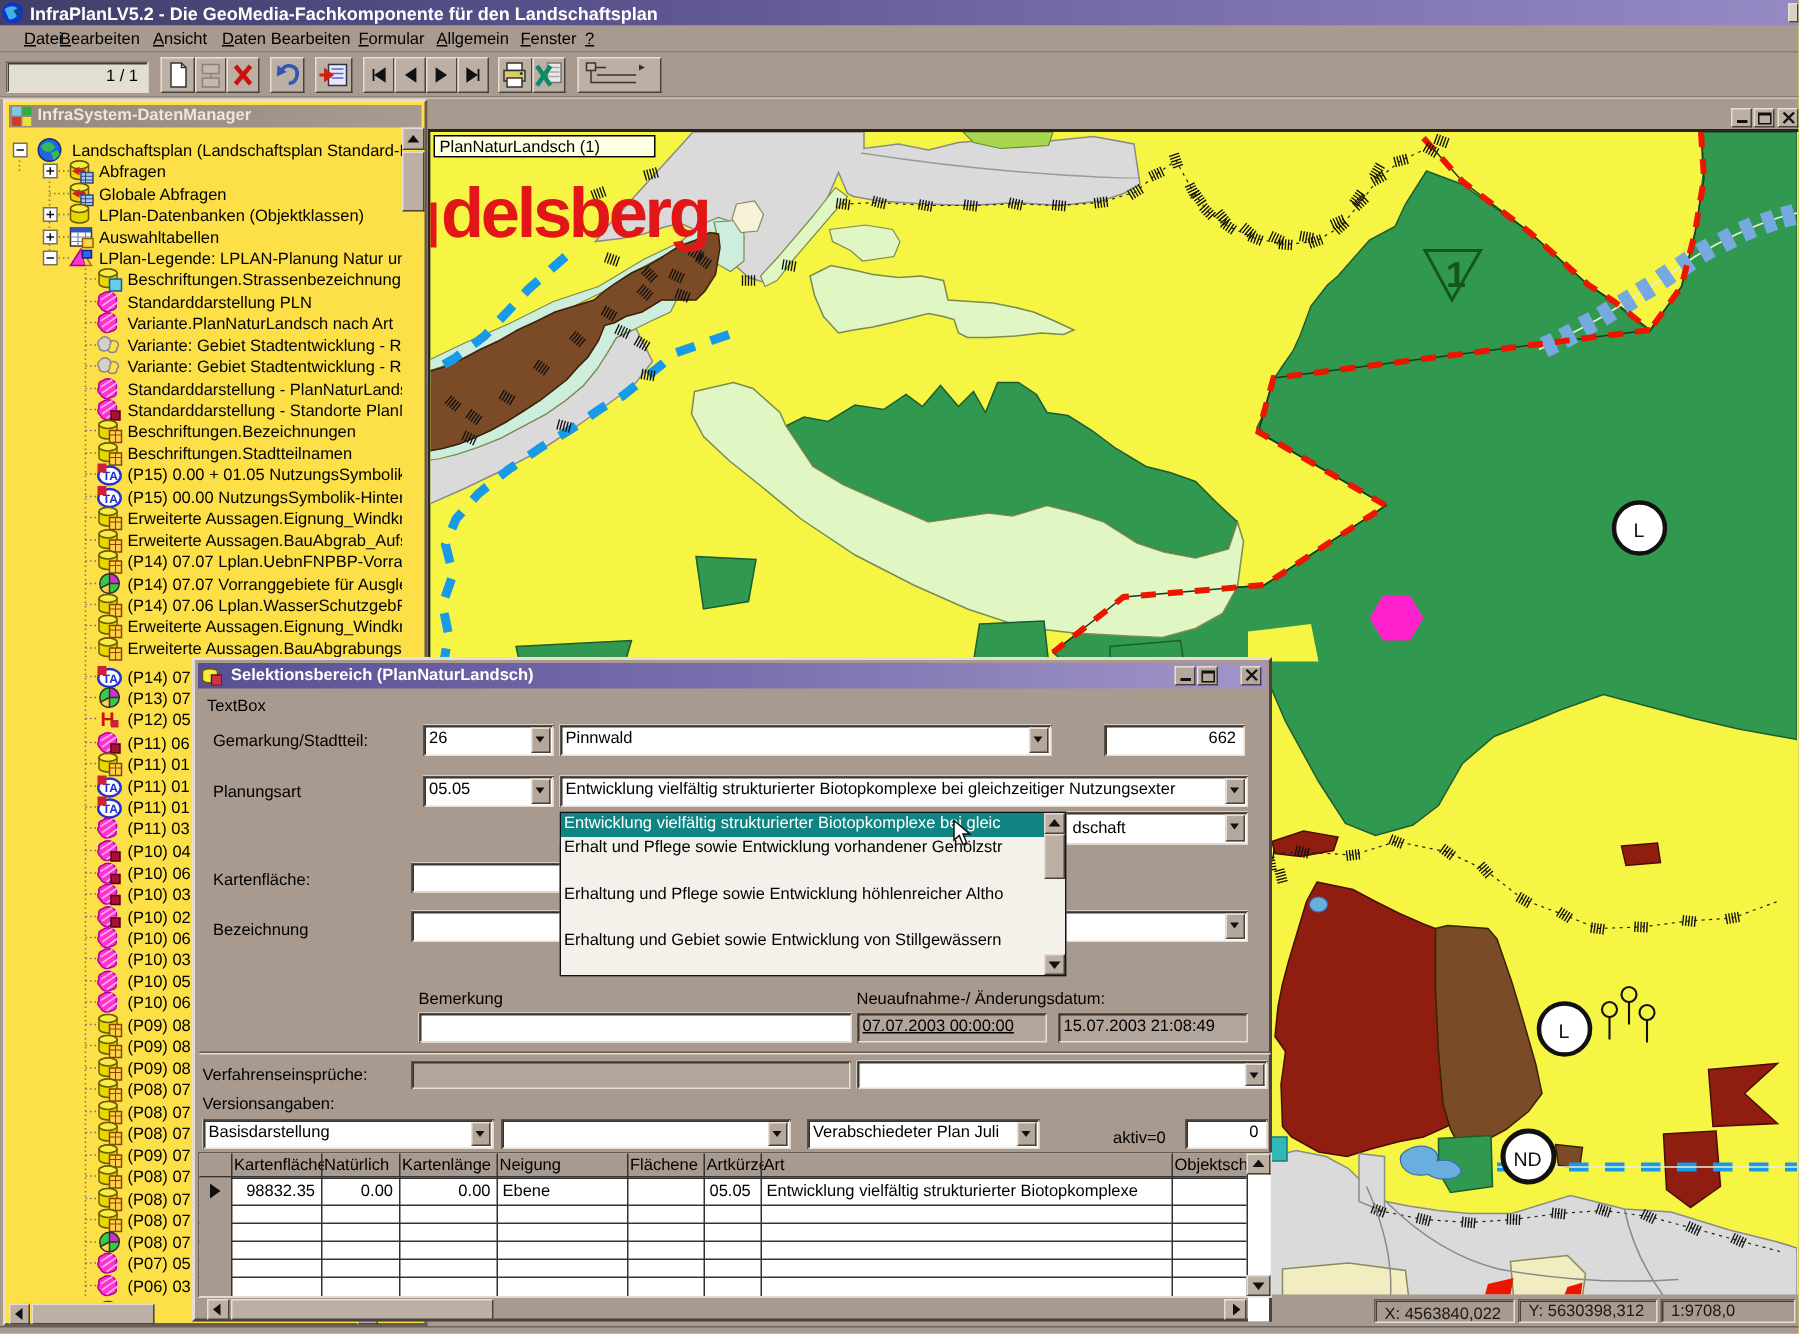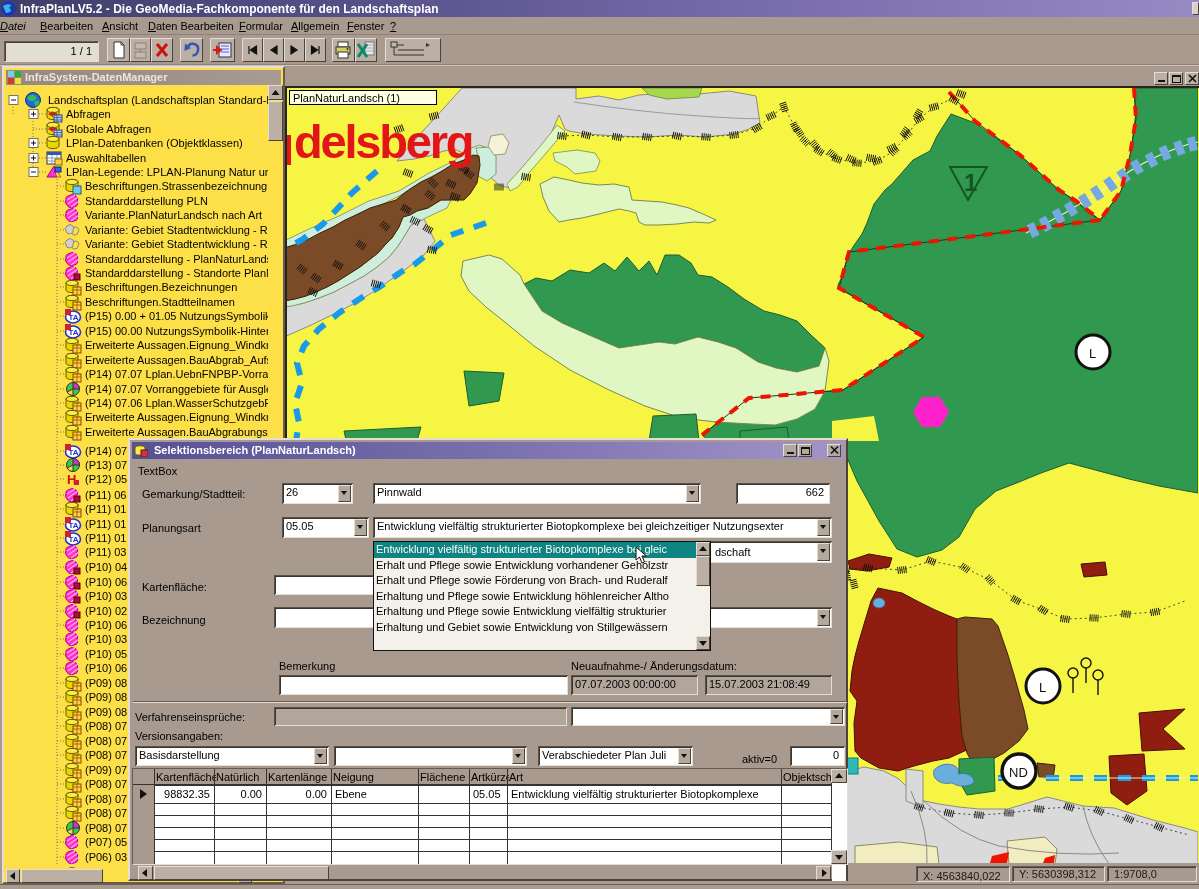--- a/index.html
+++ b/index.html
@@ -19,21 +19,21 @@
 
 <div class="abs" style="left:0;top:0;width:1199px;height:17px;background:linear-gradient(90deg,#3f3f68 0%,#56508a 30%,#756aa8 60%,#958ac4 100%);"></div>
 <svg class="abs" style="left:1px;top:1px" width="15" height="15">
     <circle cx="7.5" cy="7.5" r="7" fill="#1133cc"></circle>
     <path d="M2 5 Q6 2 10 4 L12 8 Q9 12 5 12 Z" fill="#3fb0e8"></path>
     <path d="M8 6 l4 -2 2 4 -3 3 z" fill="#114488"></path>
   </svg>
 <div class="abs wlbl" style="left:20px;top:2px;font-size:12px;">InfraPlanLV5.2 - Die GeoMedia-Fachkomponente für den Landschaftsplan</div>
 <div class="abs btn" style="left:1192px;top:2px;width:7px;height:13px;background:#d8cfc6;"></div>
 <div class="abs" style="left:0;top:17px;width:1199px;height:18px;background:#a89a8f;border-bottom:1px solid #8d8076;"></div>
-<div class="abs" style="left:0;top:20px;color:#000;font-style:italic;"><span style="text-decoration:underline;">D</span>atei</div>
+<div class="abs" style="left:16px;top:20px;color:#000;"><span style="text-decoration:underline;">D</span>atei</div>
 <div class="abs" style="left:40px;top:20px;color:#000;"><span style="text-decoration:underline;">B</span>earbeiten</div>
 <div class="abs" style="left:102px;top:20px;color:#000;"><span style="text-decoration:underline;">A</span>nsicht</div>
 <div class="abs" style="left:148px;top:20px;color:#000;"><span style="text-decoration:underline;">D</span>aten Bearbeiten</div>
 <div class="abs" style="left:239px;top:20px;color:#000;"><span style="text-decoration:underline;">F</span>ormular</div>
 <div class="abs" style="left:291px;top:20px;color:#000;"><span style="text-decoration:underline;">A</span>llgemein</div>
 <div class="abs" style="left:347px;top:20px;color:#000;"><span style="text-decoration:underline;">F</span>enster</div>
 <div class="abs" style="left:390px;top:20px;color:#000;"><span style="text-decoration:underline;">?</span></div>
 <div class="abs" style="left:0;top:36px;width:1199px;height:29px;background:#a89a8f;border-bottom:1px solid #8d8076;"></div>
 <div class="abs sunk" style="left:4px;top:41px;width:95px;height:21px;background:#e3ded2;">
     <div style="position:absolute;right:6px;top:3px;">1 / 1</div>
@@ -560,21 +560,21 @@
       </div>
       <div class="abs btn" style="right:32px;top:2px;width:14px;height:13px;background:#b4a79c;">
         <div style="position:absolute;left:2px;top:2px;width:9px;height:8px;border:1px solid #111;border-top-width:2px;"></div>
       </div>
       <div class="abs btn" style="right:3px;top:2px;width:14px;height:13px;background:#b4a79c;"><svg width="13" height="11">
           <path d="M3 1.5 L10 8.5 M10 1.5 L3 8.5" stroke="#111" stroke-width="1.6"></path>
         </svg></div>
     </div>
     <div class="lbl" style="left:8px;top:25px;">TextBox</div>
     <div class="lbl" style="left:12px;top:48px;">Gemarkung/Stadtteil:</div>
-    <div class="combo" style="left:152px;top:43px;width:71px;height:21px;background:#fff;">
+    <div class="combo" style="left:152px;top:43px;width:87px;height:21px;background:#fff;">
       <div class="tx" style="color:#000;max-width:67px;">26</div>
       <div class="darr"></div>
     </div>
     <div class="combo" style="left:243px;top:43px;width:328px;height:21px;background:#fff;">
       <div class="tx" style="color:#000;max-width:308px;">Pinnwald</div>
       <div class="darr"></div>
     </div>
     <div class="combo" style="left:606px;top:43px;width:94px;height:21px;background:#fff;">
       <div style="position:absolute;right:6px;top:3px;white-space:nowrap;">662</div>
     </div>
@@ -600,21 +600,21 @@
     <div class="combo" style="left:144px;top:167px;width:558px;height:21px;background:#fff;">
       <div class="tx" style="color:#000;max-width:538px;"></div>
       <div class="darr"></div>
     </div>
     <div class="lbl" style="left:149px;top:220px;">Bemerkung</div>
     <div class="combo" style="left:149px;top:235px;width:289px;height:20px;background:#fff;">
       <div style="position:absolute;left:4px;top:3px;white-space:nowrap;"></div>
     </div>
     <div class="lbl" style="left:441px;top:220px;">Neuaufnahme-/ Änderungsdatum:</div>
     <div class="combo" style="left:441px;top:235px;width:127px;height:20px;background:#b2a59b;">
-      <div style="position:absolute;left:4px;top:3px;white-space:nowrap;">07.07.2003 00:00:00</div>
+      <div style="position:absolute;left:4px;top:3px;white-space:nowrap;text-decoration:underline;">07.07.2003 00:00:00</div>
     </div>
     <div class="combo" style="left:575px;top:235px;width:127px;height:20px;background:#b2a59b;">
       <div style="position:absolute;left:4px;top:3px;white-space:nowrap;">15.07.2003 21:08:49</div>
     </div>
     <div class="abs" style="left:3px;top:261px;width:714px;height:2px;border-top:1px solid #655b52;border-bottom:1px solid #e8ddd3;"></div>
     <div class="lbl" style="left:5px;top:271px;">Verfahrenseinsprüche:</div>
     <div class="combo" style="left:144px;top:267px;width:293px;height:19px;background:#b2a59b;">
       <div style="position:absolute;left:4px;top:3px;white-space:nowrap;"></div>
     </div>
     <div class="combo" style="left:441px;top:267px;width:274px;height:19px;background:#fff;">
@@ -686,23 +686,21 @@
         </svg></div>
       <div class="btn abs" style="left:22px;top:1px;width:175px;height:14px;"></div>
       <div class="btn abs" style="left:684px;top:1px;width:15px;height:14px;"><svg width="13" height="12">
           <path d="M5 2 l5 4 -5 4 z" fill="#111"></path>
         </svg></div>
       <div class="abs" style="left:700px;top:0px;width:14px;height:16px;background:#fff;"></div>
     </div>
     <div class="abs" style="left:243px;top:101px;width:338px;height:110px;background:#f4f1ea;border:1px solid #111;z-index:30;">
       <div class="abs" style="left:0;top:0.0px;width:322px;height:16px;background:#108383;color:#fff;white-space:nowrap;overflow:hidden;"><span style="position:relative;left:2px;top:1px;">Entwicklung vielfältig strukturierter Biotopkomplexe bei gleic</span></div>
       <div class="abs" style="left:0;top:15.6px;width:322px;height:16px;color:#000;white-space:nowrap;overflow:hidden;"><span style="position:relative;left:2px;top:1px;">Erhalt und Pflege sowie Entwicklung vorhandener Gehölzstr</span></div>
-      <div class="abs" style="left:0;top:31.2px;width:322px;height:16px;color:#000;white-space:nowrap;overflow:hidden;"><span style="position:relative;left:2px;top:1px;">Erhalt und Pflege sowie Förderung von Brach- und Ruderalf</span></div>
       <div class="abs" style="left:0;top:46.8px;width:322px;height:16px;color:#000;white-space:nowrap;overflow:hidden;"><span style="position:relative;left:2px;top:1px;">Erhaltung und Pflege sowie Entwicklung höhlenreicher Altho</span></div>
-      <div class="abs" style="left:0;top:62.4px;width:322px;height:16px;color:#000;white-space:nowrap;overflow:hidden;"><span style="position:relative;left:2px;top:1px;">Erhaltung und Pflege sowie Entwicklung vielfältig strukturier</span></div>
       <div class="abs" style="left:0;top:78.0px;width:322px;height:16px;color:#000;white-space:nowrap;overflow:hidden;"><span style="position:relative;left:2px;top:1px;">Erhaltung und Gebiet sowie Entwicklung von Stillgewässern</span></div>
       <div class="abs" style="left:322px;top:0;width:14px;height:108px;">
         <div class="btn abs" style="left:0;top:0;width:14px;height:14px;"><svg width="12" height="12">
             <path d="M6 3 l4 5 h-8 z" fill="#111"></path>
           </svg></div>
         <div class="btn abs" style="left:0;top:14px;width:14px;height:30px;"></div>
         <div class="btn abs" style="left:0;bottom:0;width:14px;height:14px;"><svg width="12" height="12">
             <path d="M6 9 l4 -5 h-8 z" fill="#111"></path>
           </svg></div>
       </div>

